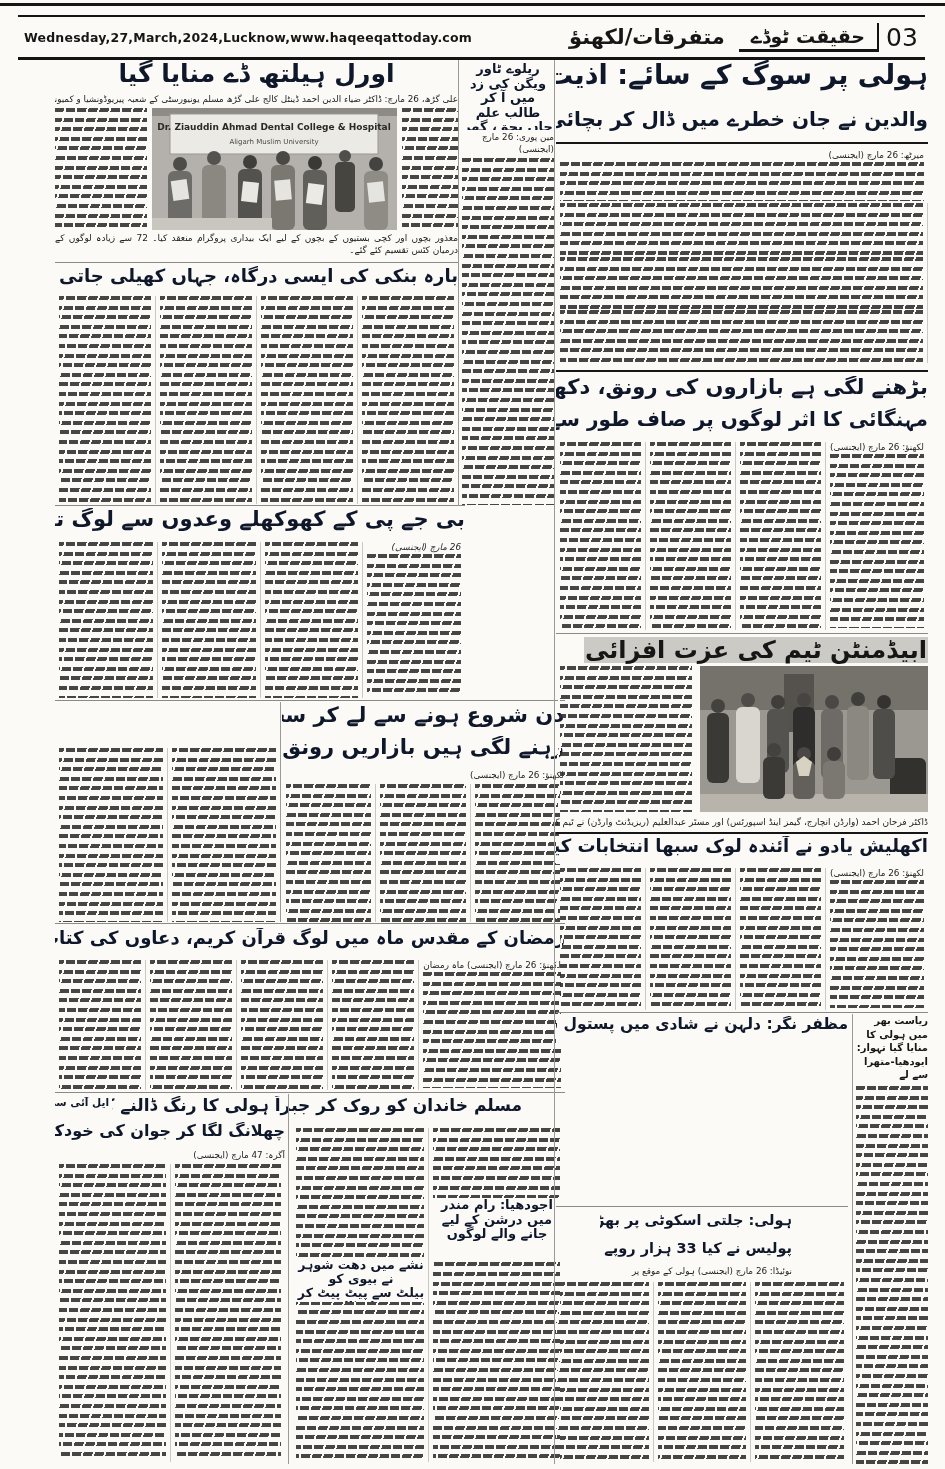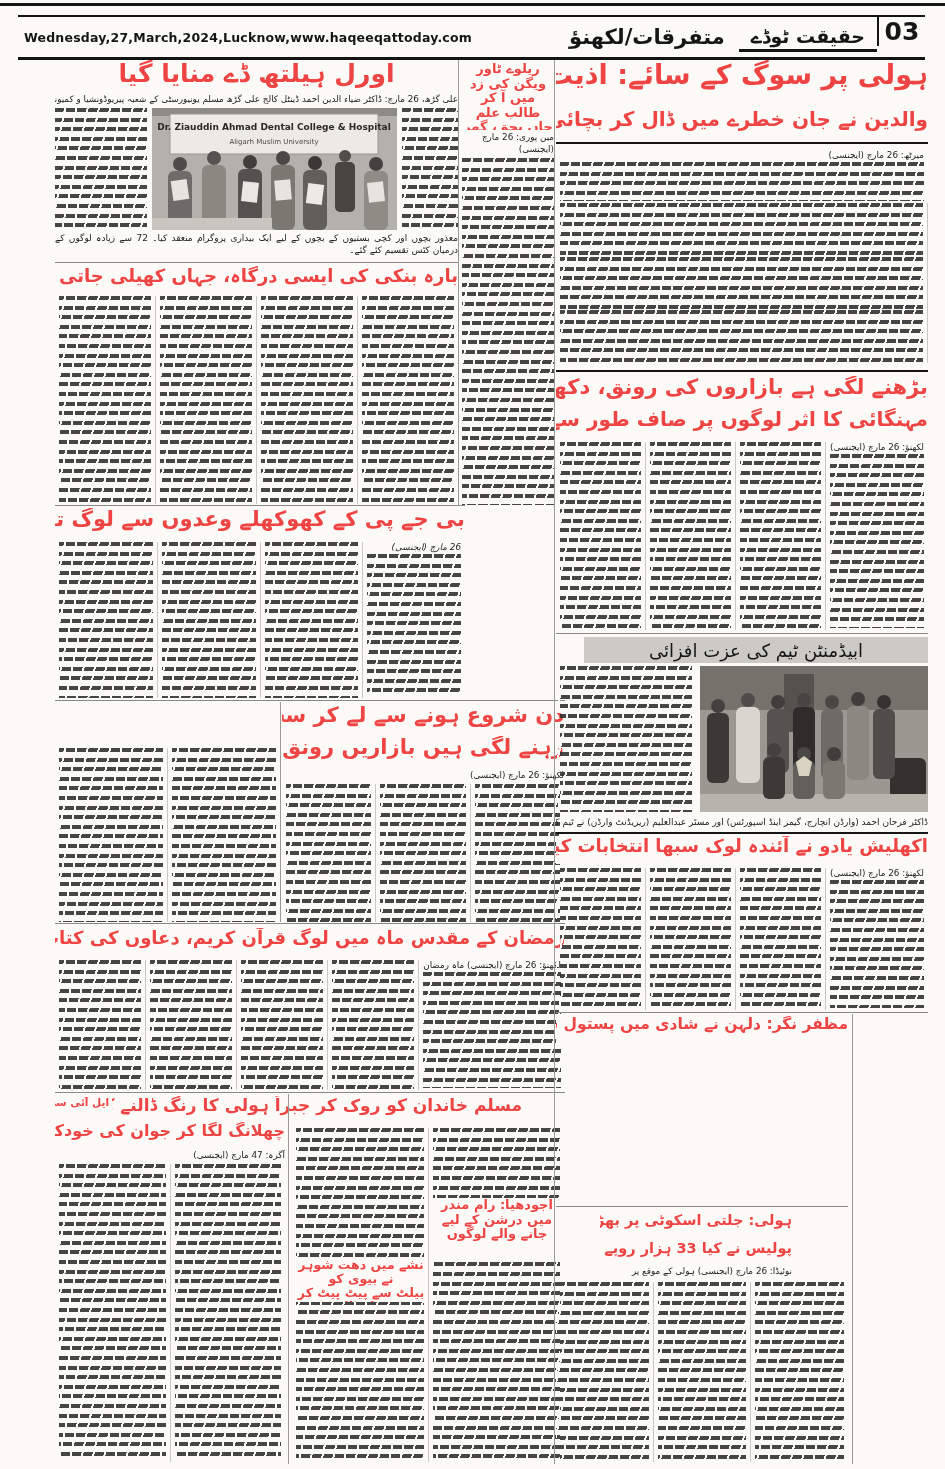--- a/index.html
+++ b/index.html
@@ -4,29 +4,29 @@
 <style>
   html,body{margin:0;padding:0;background:#e8e6e1;}
   .page{position:relative;width:945px;height:1469px;background:#fbfaf7;margin:0 auto;
         font-family:"DejaVu Sans",sans-serif;color:#161616;overflow:hidden;}
   .abs{position:absolute;}
   .rule{background:#161616;}
   .vrule{background:#9b9b96;width:1px;}
   
   .hdr{display:flex;align-items:stretch;border-top:2px solid #141414;border-bottom:3px solid #141414;}
   .hdr-date{font-size:12.5px;font-weight:700;align-self:center;padding-left:6px;letter-spacing:.2px;}
-  .hdr-right{margin-left:auto;display:flex;align-items:flex-start;}
+  .hdr-right{margin-left:auto;display:flex;align-items:center;}
   .hdr-section{font-size:21px;font-weight:700;align-self:center;padding:0 12px;}
   .hdr-div{width:2px;background:#141414;}
   .hdr-logo{font-size:19px;font-weight:700;align-self:center;padding:2px 12px;border-bottom:3px solid #141414;}
   .hdr-page{border-left:2px solid #141414;width:46px;display:flex;align-items:center;justify-content:center;
-            font-size:25px;font-weight:700;}
+            font-size:25px;font-weight:400;}
   
   .u{direction:rtl;unicode-bidi:embed;}
-  .h{position:absolute;font-weight:700;color:#ef4444;direction:rtl;text-align:center;line-height:1.12;
+  .h{position:absolute;font-weight:700;color:#0f172a;direction:rtl;text-align:center;line-height:1.12;
      overflow:hidden;white-space:nowrap;background:#fbfaf7;}
   .h.wrap{white-space:normal;}
   .dl{font-size:8.8px;line-height:1.35;color:#1d1d1d;direction:rtl;text-align:right;overflow:hidden;}
   .cap{font-size:9px;direction:rtl;text-align:justify;line-height:12px;color:#1c1c1c;overflow:hidden;}
   
   .cols{position:absolute;display:flex;direction:rtl;}
   .col{flex:1;padding:0 4px;position:relative;}
   .col + .col{border-right:1px solid #c9c8c3;}
   .sim{background-image:repeating-linear-gradient(to bottom,rgba(45,45,45,.88) 0px,rgba(45,45,45,.88) 4px,transparent 4px,transparent 9.6px);
        background-clip:content-box;position:relative;}
@@ -188,21 +188,21 @@
       <div class="dl" style="white-space:nowrap;">لکھنؤ: 26 مارچ (ایجنسی)</div>
       <div class="sim" style="height:calc(100% - 14px);"></div>
     </div>
     <div class="col sim"></div>
     <div class="col sim"></div>
     <div class="col sim"></div>
   </div>
 
   <div class="abs rule" style="left:556px;top:633px;width:372px;height:1px;background:#8a8a86;"></div>
   <div class="abs graybar" style="left:584px;top:637px;width:344px;height:26px;">
-    <span class="u" style="font-weight:400;font-size:18px;">ابیڈمنٹن ٹیم کی عزت افزائی</span>
+    <span class="u" style="font-weight:700;font-size:24px;">ابیڈمنٹن ٹیم کی عزت افزائی</span>
   </div>
   <div class="cols" style="left:556px;top:666px;width:140px;height:146px;">
     <div class="col sim"></div>
   </div>
   <div class="abs" style="left:700px;top:666px;width:228px;height:146px;">
     <svg width="228" height="146" viewBox="0 0 228 146">
       <rect width="228" height="146" fill="#9b9892"></rect>
       <rect width="228" height="44" fill="#75726c"></rect>
       <rect x="84" y="8" width="30" height="58" fill="#55524d"></rect>
       <rect x="190" y="92" width="36" height="44" rx="6" fill="#32312e"></rect>
@@ -243,20 +243,24 @@
     </div>
     <div class="col sim"></div>
     <div class="col sim"></div>
     <div class="col sim"></div>
   </div>
 
   <div class="abs rule" style="left:556px;top:1012px;width:372px;height:1px;background:#8a8a86;"></div>
   <div class="h" style="left:556px;top:1016px;width:292px;height:28px;font-size:15.5px;">مظفر نگر: دلہن نے شادی میں پستول سے کئی راؤنڈ فائرنگ کی، ویڈیو وائرل</div>
 
   <div class="abs vrule" style="left:852px;top:1014px;height:450px;"></div>
+  <div class="abs" style="left:856px;top:1014px;width:72px;height:450px;">
+    <div class="u" style="font-size:10px;font-weight:700;text-align:right;line-height:1.35;">ریاست بھر میں ہولی کا منایا گیا تہوار: ایودھیا-متھرا سے لے</div>
+    <div class="sim" style="height:calc(100% - 58px);margin-top:4px;"></div>
+  </div>
 
   <div class="abs rule" style="left:556px;top:1206px;width:292px;height:1px;background:#8a8a86;"></div>
 
   <div class="h" style="left:600px;top:1212px;width:192px;height:24px;font-size:14.5px;">ہولی: جلتی اسکوٹی پر بھڑکی لڑکی گری</div>
   <div class="h" style="left:600px;top:1240px;width:192px;height:24px;font-size:14.5px;">پولیس نے کیا 33 ہزار روپے کا چالان</div>
   <div class="abs dl" style="left:600px;top:1266px;width:192px;height:12px;white-space:nowrap;">نوئیڈا: 26 مارچ (ایجنسی) ہولی کے موقع پر</div>
   <div class="cols" style="left:556px;top:1282px;width:292px;height:180px;">
     <div class="col sim"></div>
     <div class="col sim"></div>
     <div class="col sim"></div>

